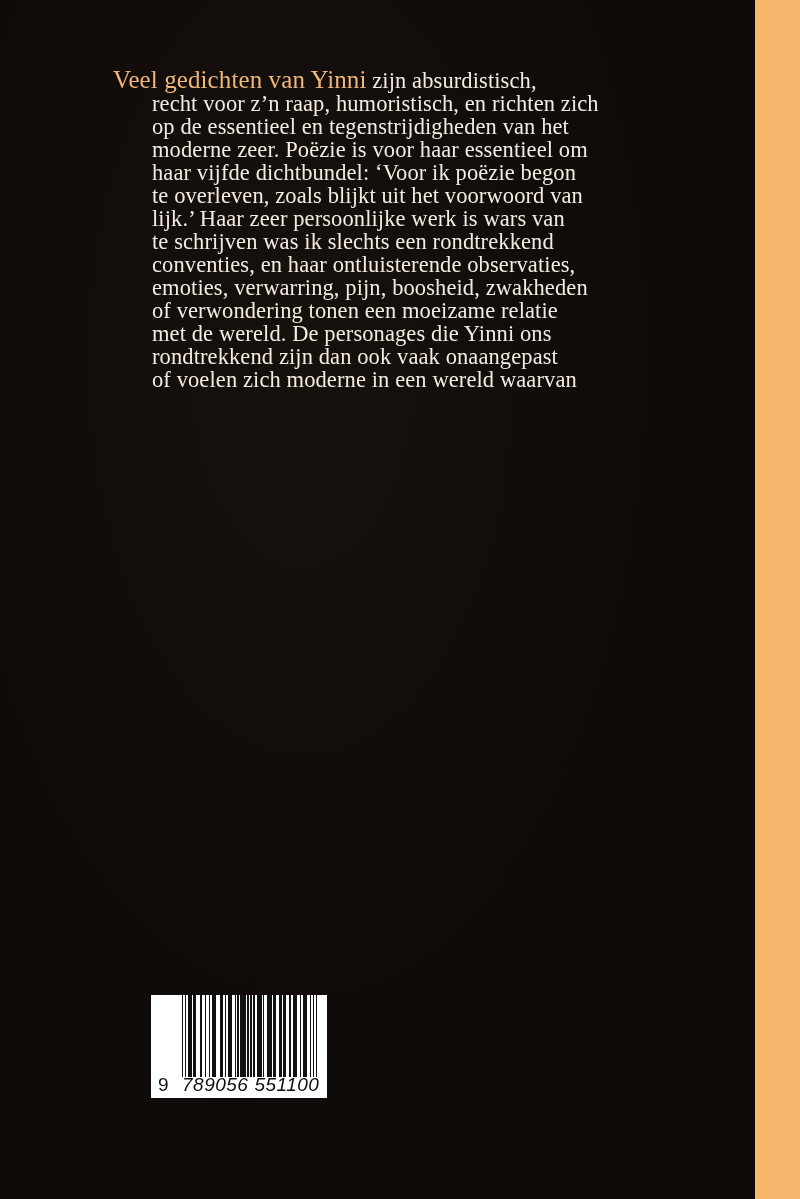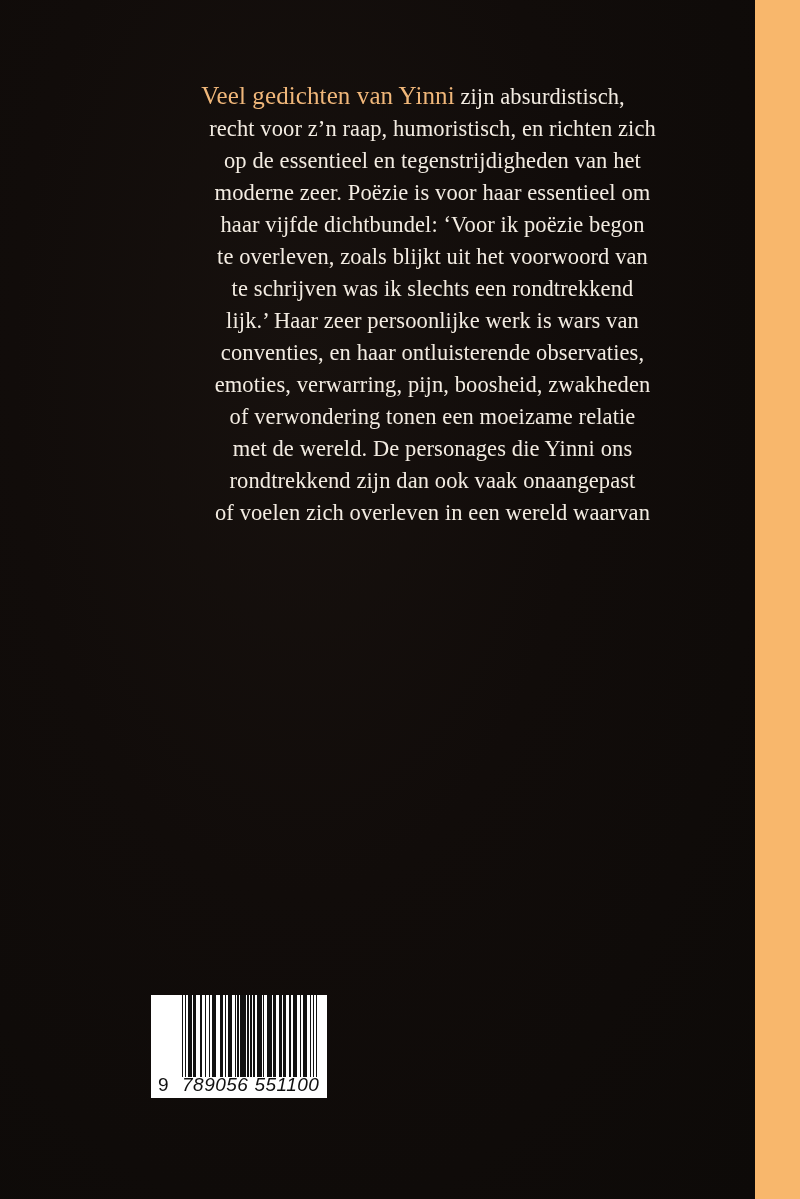--- a/index.html
+++ b/index.html
@@ -27,27 +27,26 @@
       position: absolute;
       left: 755px;
       top: 0;
       width: 45px;
       height: 1199px;
       background: #f8b76c;
     }
     .blurb {
       position: absolute;
       left: 113px;
-      top: 80px;
+      top: 68px;
       width: 600px;
       color: #f3ece2;
       font-size: 22.5px;
-      line-height: 32px;
+      line-height: 23px;
       letter-spacing: 0.1px;
-      text-align: center;
     }
     .blurb .line {
       display: block;
       white-space: nowrap;
       padding-left: 39px;
     }
     .blurb .line.first {
       padding-left: 0;
     }
     .lead {
@@ -105,28 +104,28 @@
 <div class="cover"></div>
 <div class="spine-stripe"></div>
 
 <div class="blurb">
   <span class="line first"><span class="lead">Veel gedichten van Yinni</span><span> zijn absurdistisch,</span></span>
   <span class="line">recht voor z’n raap, humoristisch, en richten zich</span>
   <span class="line">op de essentieel en tegenstrijdigheden van het</span>
   <span class="line">moderne zeer. Poëzie is voor haar essentieel om</span>
   <span class="line">haar vijfde dichtbundel: ‘Voor ik poëzie begon</span>
   <span class="line">te overleven, zoals blijkt uit het voorwoord van</span>
+  <span class="line">lijk.’ Haar zeer persoonlijke werk is wars van</span>
   <span class="line">te schrijven was ik slechts een rondtrekkend</span>
-  <span class="line">lijk.’ Haar zeer persoonlijke werk is wars van</span>
   <span class="line">conventies, en haar ontluisterende observaties,</span>
   <span class="line">emoties, verwarring, pijn, boosheid, zwakheden</span>
   <span class="line">of verwondering tonen een moeizame relatie</span>
   <span class="line">met de wereld. De personages die Yinni ons</span>
   <span class="line">rondtrekkend zijn dan ook vaak onaangepast</span>
-  <span class="line">of voelen zich overleven in een wereld waarvan</span>
+  <span class="line">of voelen zich moderne in een wereld waarvan</span>
 </div>
 
 <div class="barcode">
   <div class="barcode-bars" id="barcode-bars">
       <span style="width: 1.43158px; background: rgb(17, 17, 17);"></span>
       <span style="width: 1.43158px; background: rgb(255, 255, 255);"></span>
       <span style="width: 1.43158px; background: rgb(17, 17, 17);"></span>
       <span style="width: 1.43158px; background: rgb(255, 255, 255);"></span>
       <span style="width: 1.43158px; background: rgb(17, 17, 17);"></span>
       <span style="width: 1.43158px; background: rgb(17, 17, 17);"></span>

